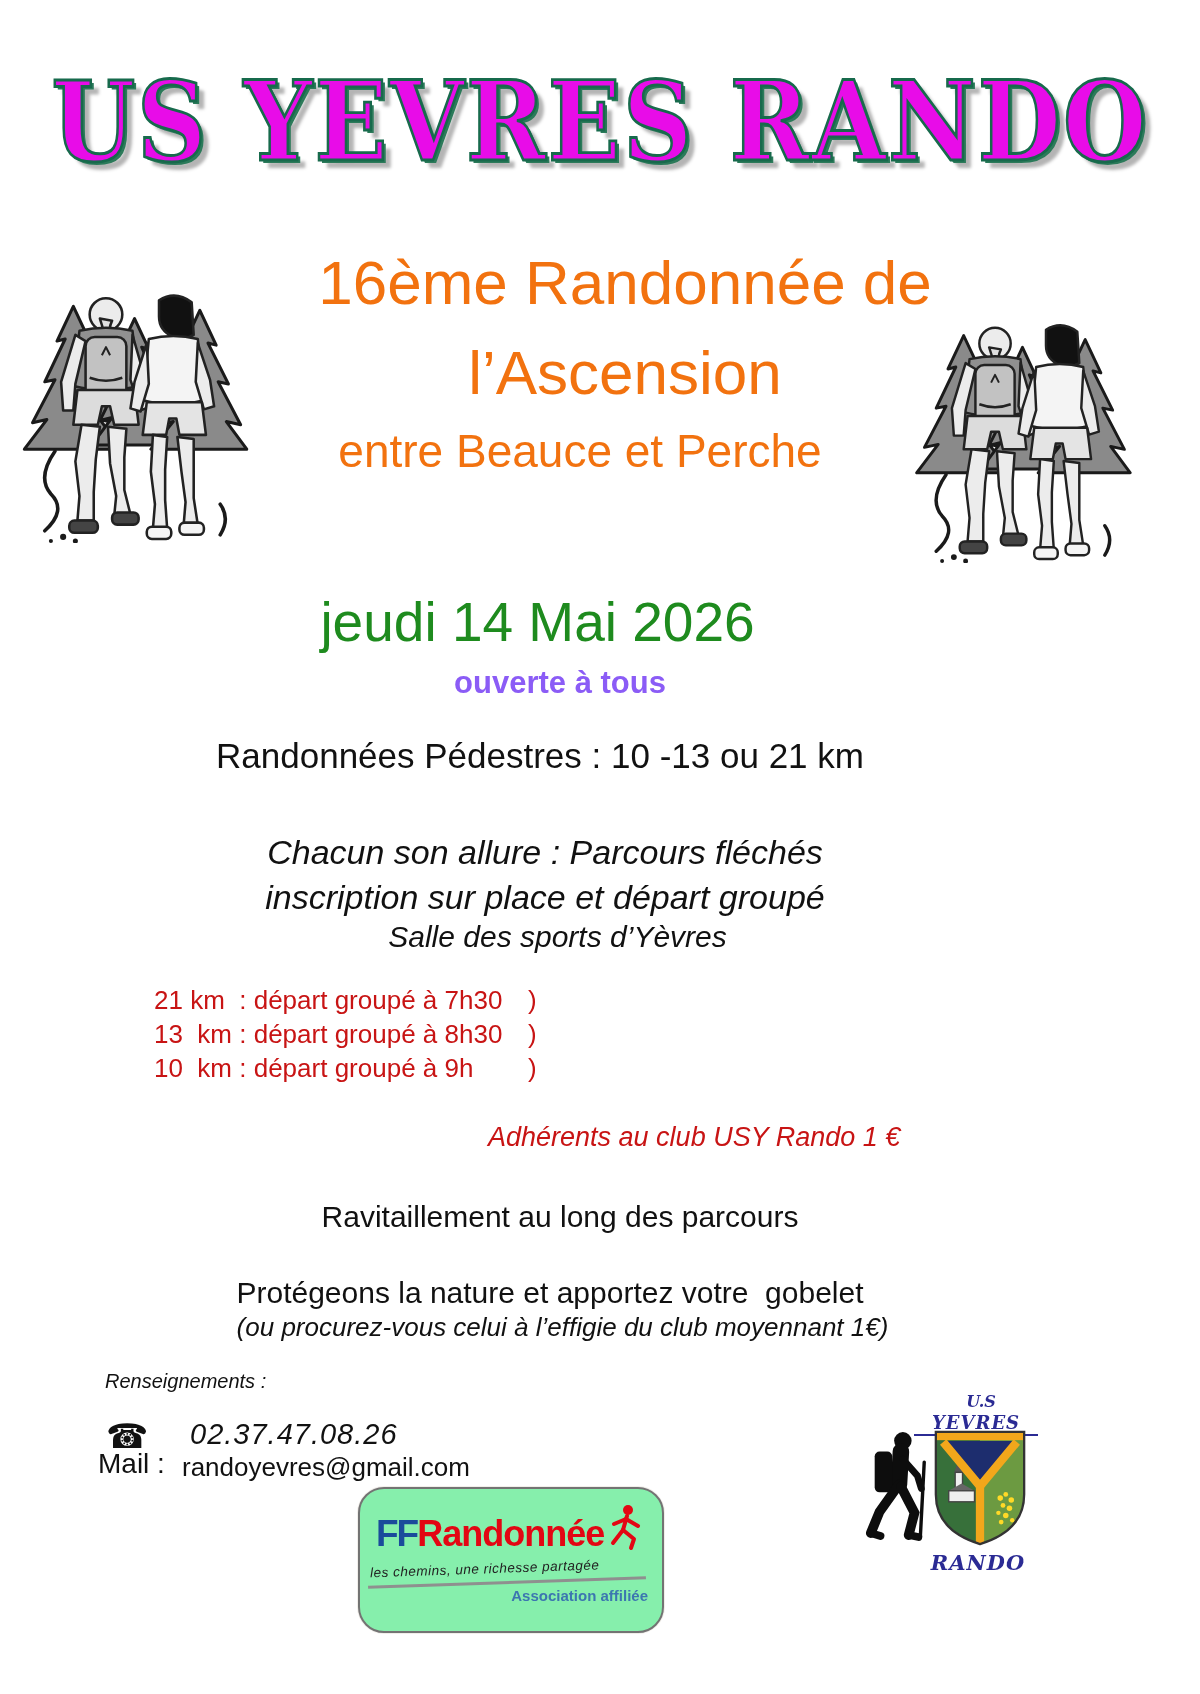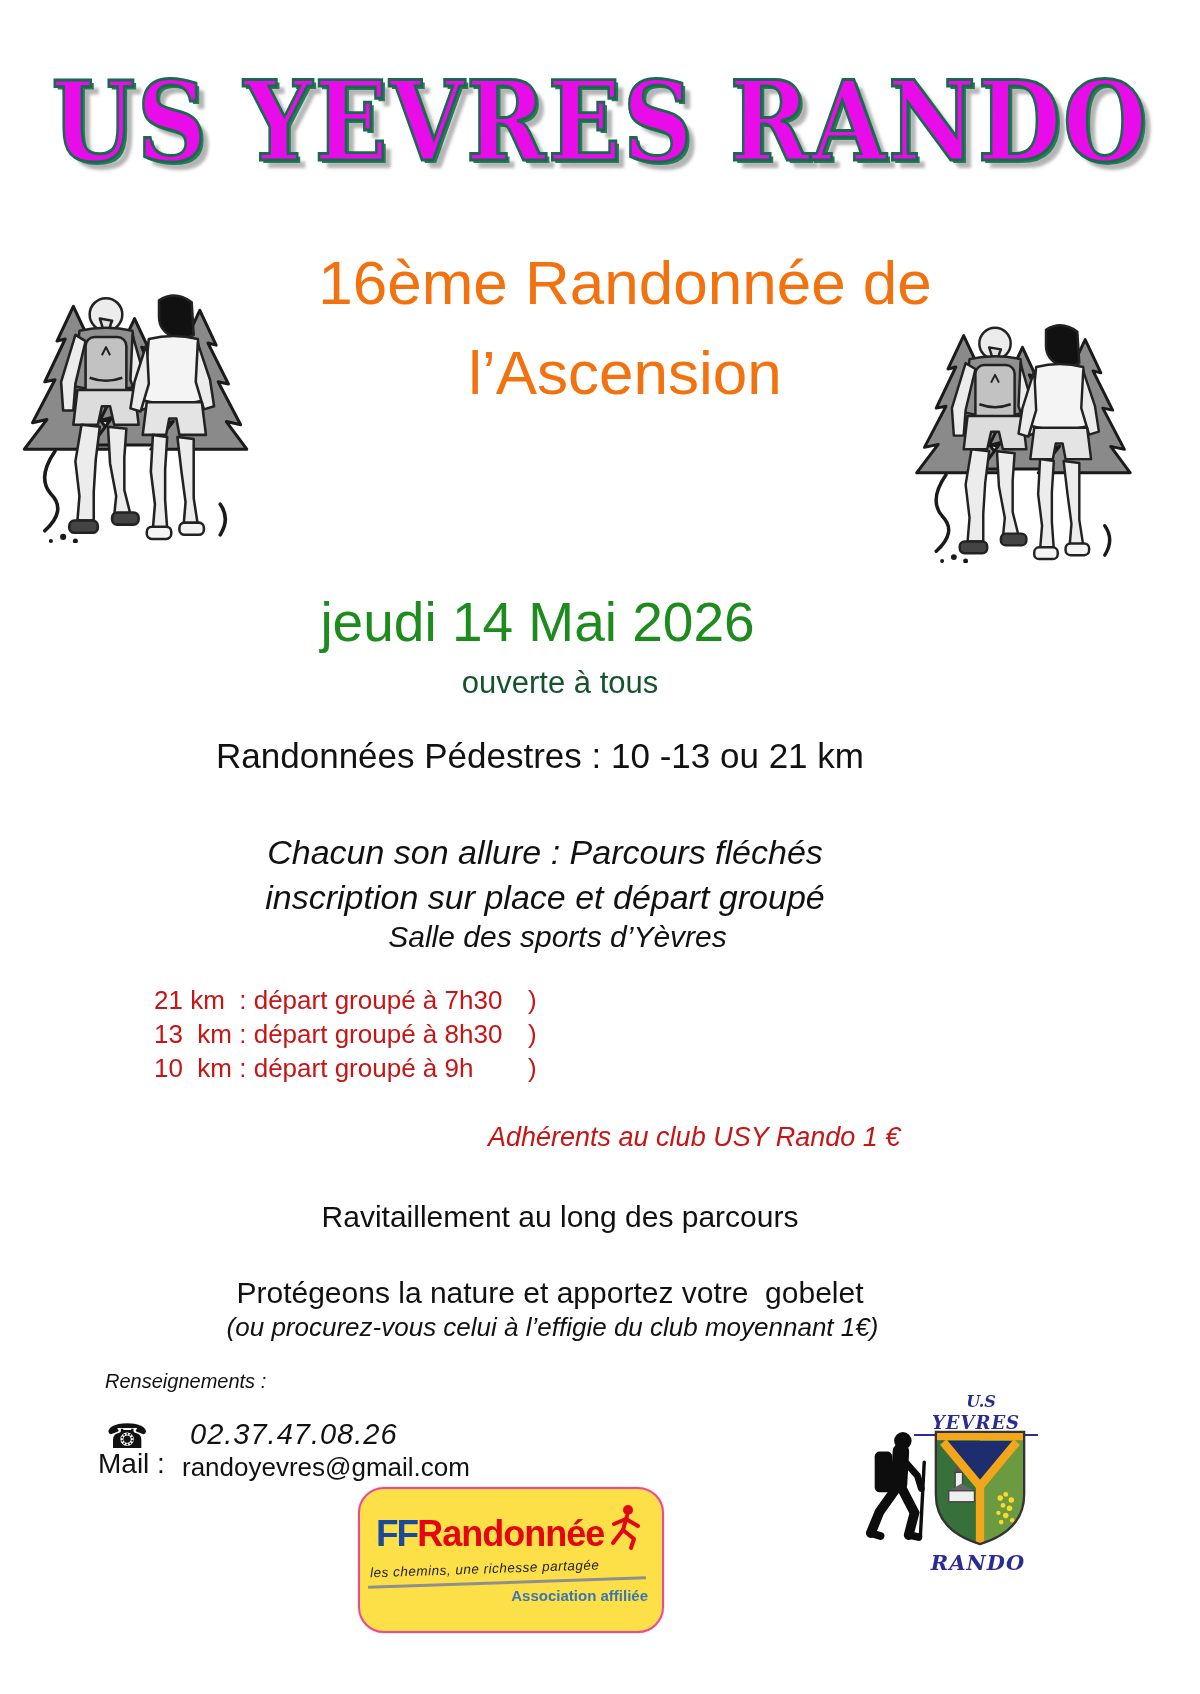--- a/index.html
+++ b/index.html
@@ -15,44 +15,44 @@
     left:0;top:56px;width:1200px;text-align:center;
     font-family:"DejaVu Serif",serif;font-weight:700;font-size:96px;letter-spacing:2px;
     color:#E80CE8;-webkit-text-stroke:2.5px #176A4C;
     text-shadow:3px 3px 0 #2c7a5a,8px 7px 3px #b4b4b4;
     transform:scaleY(1.15);transform-origin:center top;white-space:nowrap;
   }
   
   .heading{left:40px;top:238px;width:1170px;font-size:62px;line-height:90px;color:#F2720F;}
   .subtitle{left:0;top:424px;width:1160px;font-size:46px;color:#F2720F;}
   .date{left:0;top:590px;width:1075px;font-size:55px;color:#1E8B1E;}
-  .open-note{left:0;top:665px;width:1120px;font-size:31px;color:#14532d;}
+  .open-note{left:0;top:665px;width:1120px;font-size:31px;color:#8b5cf6;font-weight:bold;}
   .distances{left:0;top:736px;width:1080px;font-size:35px;color:#111;}
   .pace{left:0;top:830px;width:1090px;font-size:34px;line-height:45px;font-style:italic;color:#111;}
   .venue{left:0;top:920px;width:1115px;font-size:30px;font-style:italic;color:#111;}
   
   .sched{left:112px;top:983px;width:1000px;font-size:26px;line-height:34px;color:#C81414;}
   .sched-row{position:relative;height:34px;margin-left:42px;}
   .sched-row .bracket{position:absolute;left:374px;top:0;}
   .sched-row .fee{position:absolute;left:412px;top:0;white-space:nowrap;}
   .members-note{left:488px;top:1122px;font-size:27px;font-style:italic;color:#C81414;white-space:pre;}
   
   .refresh{left:0;top:1200px;width:1120px;font-size:30px;color:#111;}
   .nature1{left:0;top:1276px;width:1100px;font-size:30px;color:#111;}
-  .nature2{left:0;top:1312px;width:1105px;font-size:26px;font-style:italic;color:#111;}
+  .nature2{left:0;top:1312px;width:1105px;font-size:26px;font-style:italic;color:#111;padding-left:10px;}
   
   .contact-heading{left:105px;top:1370px;font-size:20px;font-style:italic;color:#111;}
   .phone-icon{left:106px;top:1416px;font-size:34px;color:#111;}
   .phone-number{left:190px;top:1418px;font-size:29px;font-style:italic;color:#111;letter-spacing:1px;text-align:right;}
   .mail-label{left:98px;top:1448px;font-size:28px;color:#111;}
   .mail-value{left:182px;top:1452px;font-size:26px;color:#111;}
   
   .ff-box{
-    left:358px;top:1487px;width:302px;height:142px;background:#fde047;
-    border:2px solid #ec4899;border-radius:26px;box-shadow:0 0 0 1px #f1eeea;
+    left:358px;top:1487px;width:302px;height:142px;background:#86efac;
+    border:2px solid #737373;border-radius:26px;box-shadow:0 0 0 1px #f1eeea;
   }
   .ff-row{position:absolute;left:16px;top:24px;width:270px;white-space:nowrap;}
   .ff-ff{font-size:37px;font-weight:700;color:#1A4B9B;letter-spacing:-2px;}
   .ff-name{font-size:36px;font-weight:700;color:#E30613;letter-spacing:-1px;}
   .ff-figure{position:absolute;left:246px;top:14px;}
   .ff-tagline{
     position:absolute;left:10px;top:72px;width:250px;font-size:13.5px;font-style:italic;
     color:#222;transform:rotate(-2deg);white-space:nowrap;letter-spacing:.5px;
   }
   .ff-underline{position:absolute;left:8px;top:92px;width:278px;height:2.5px;background:#8f8f8f;transform:rotate(-2deg);}
@@ -133,20 +133,21 @@
   <span class="abs hikers-right">
     <svg width="245" height="245" viewBox="0 0 240 250">
         <use href="#hikers"></use>
       </svg>
   </span>
 
   <div class="abs ctr heading">
     <div>16ème Randonnée de</div>
     <div>l’Ascension</div>
   </div>
+  <div class="abs ctr subtitle">entre Beauce et Perche</div>
 
   <div class="abs ctr date">jeudi 14 Mai 2026</div>
   <div class="abs ctr open-note">ouverte à tous</div>
 
   <div class="abs ctr distances">Randonnées Pédestres : 10 -13 ou 21 km</div>
 
   <div class="abs ctr pace">
     <div>Chacun son allure : Parcours fléchés</div>
     <div>inscription sur place et départ groupé</div>
   </div>

